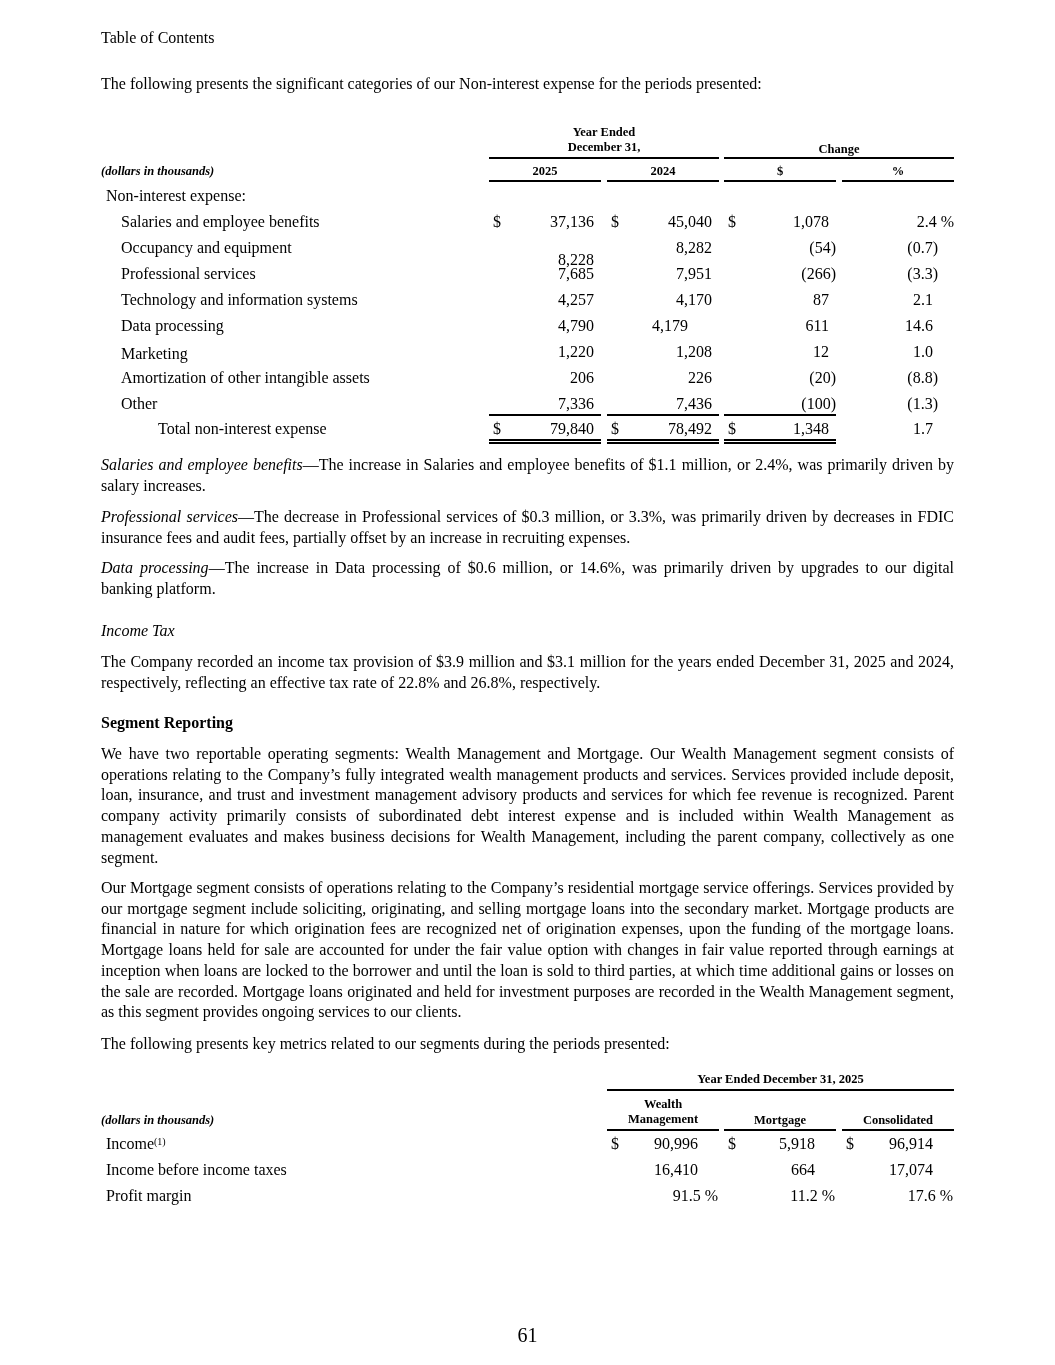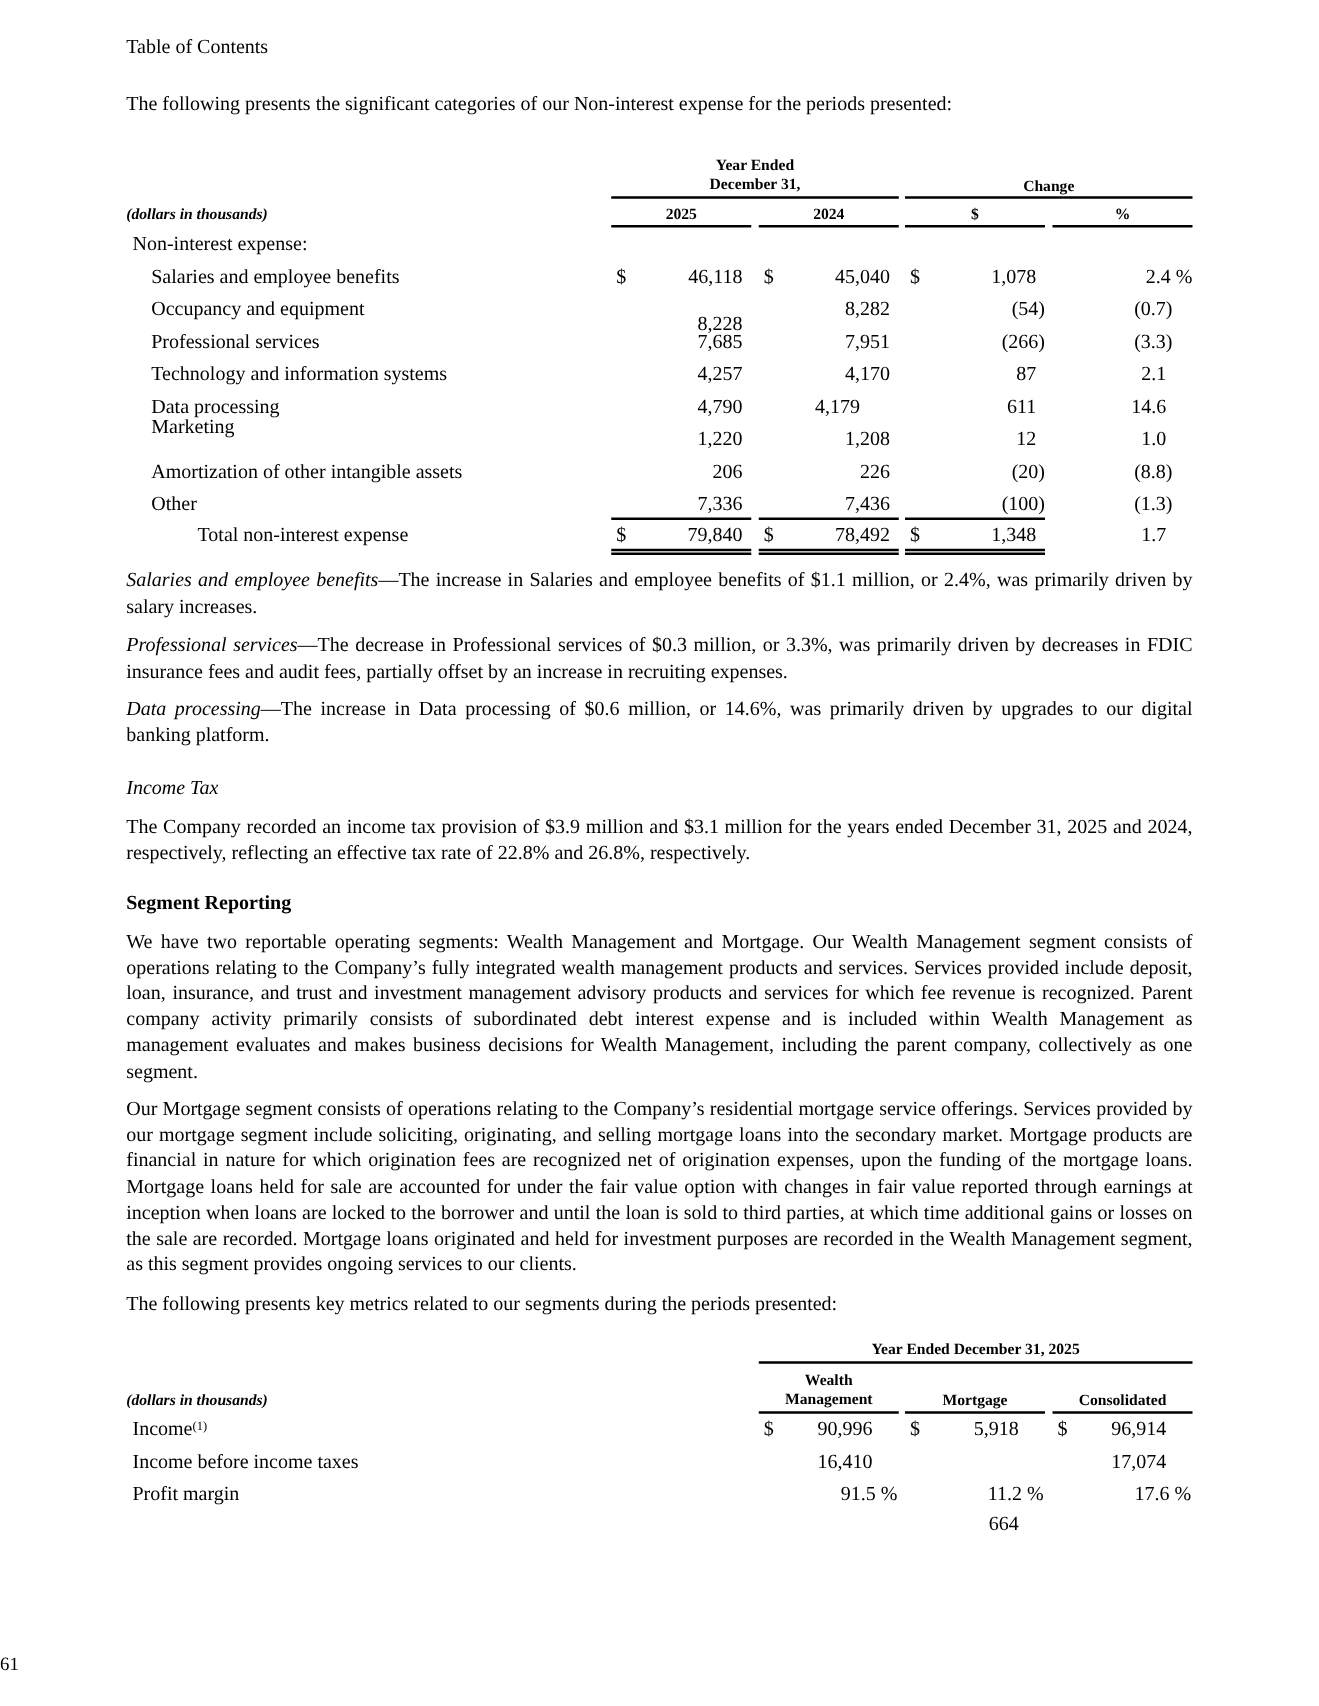--- a/index.html
+++ b/index.html
@@ -14,21 +14,21 @@
     .hdr-bold { font-weight: bold; font-size: 12.5px; line-height: 15px; text-align: center; }
     .units { font-weight: bold; font-style: italic; font-size: 12.5px; }
     .rule { position: absolute; height: 2px; background: #000; }
     .row-label { position: absolute; font-size: 16px; line-height: 20px; white-space: nowrap; }
     .num { position: absolute; font-size: 16px; line-height: 20px; text-align: right; white-space: nowrap; }
     .dollar { position: absolute; font-size: 16px; line-height: 20px; }
     .para { position: absolute; left: 101px; width: 853px; font-size: 16px; line-height: 20.7px; text-align: justify; }
     .para i { font-style: italic; }
     .sec-title { position: absolute; left: 101px; font-weight: bold; font-size: 16px; line-height: 20px; }
     .sub-title { position: absolute; left: 101px; font-style: italic; font-size: 16px; line-height: 20px; text-align: center; }
-    .page-num { position: absolute; left: 0; width: 1055px; top: 1324px; font-size: 15px; }
+    .page-num { position: absolute; left: 0; width: 1055px; top: 1324px; text-align: center; font-size: 20px; }
     sup { font-size: 10px; vertical-align: top; position: relative; top: -2px; }
   </style>
 </head>
 <body>
 
 <div class="abs toc">Table of Contents</div>
 <div class="abs intro">The following presents the significant categories of our Non-interest expense for the periods presented:</div>
 
 <div>
   <div class="abs hdr-bold" style="left:489px; top:125px; width:230px;">
@@ -47,21 +47,21 @@
   <div class="rule" style="left:489px; top:180px; width:112px;"></div>
   <div class="rule" style="left:607px; top:180px; width:112px;"></div>
   <div class="rule" style="left:724px; top:180px; width:112px;"></div>
   <div class="rule" style="left:842px; top:180px; width:112px;"></div>
 
   <div class="row-label" style="left:106px; top:186px;">Non-interest expense:</div>
 
   <div>
     <div class="row-label" style="left:121px; top:212px;">Salaries and employee benefits</div>
     <div class="dollar" style="left:493px; top:212px;">$</div>
-    <div class="num" style="left:510px; width:84px; top:212px;">46,118</div>
+    <div class="num" style="left:510px; width:84px; top:212px;">37,136</div>
     <div class="dollar" style="left:611px; top:212px;">$</div>
     <div class="num" style="left:628px; width:84px; top:212px;">45,040</div>
     <div class="dollar" style="left:728px; top:212px;">$</div>
     <div class="num" style="left:745px; width:84px; top:212px;">1,078</div>
     <div class="num" style="left:850px; width:104px; top:212px;">2.4 %</div>
   </div>
 
   <div>
     <div class="row-label" style="left:121px; top:238px;">Occupancy and equipment</div>
     <div class="num" style="left:510px; width:84px; top:238px;margin-top:12px;">8,228</div>
@@ -88,21 +88,21 @@
 
   <div>
     <div class="row-label" style="left:121px; top:316px;">Data processing</div>
     <div class="num" style="left:510px; width:84px; top:316px;">4,790</div>
     <div class="num" style="left:628px; width:84px; top:316px;text-align:center;">4,179</div>
     <div class="num" style="left:745px; width:84px; top:316px;">611</div>
     <div class="num" style="left:850px; width:83px; top:316px;">14.6</div>
   </div>
 
   <div>
-    <div class="row-label" style="left:121px; top:332px;">Marketing</div>
+    <div class="row-label" style="left:121px; top:344px;">Marketing</div>
     <div class="num" style="left:510px; width:84px; top:342px;">1,220</div>
     <div class="num" style="left:628px; width:84px; top:342px;">1,208</div>
     <div class="num" style="left:745px; width:84px; top:342px;">12</div>
     <div class="num" style="left:850px; width:83px; top:342px;">1.0</div>
   </div>
 
   <div>
     <div class="row-label" style="left:121px; top:368px;">Amortization of other intangible assets</div>
     <div class="num" style="left:510px; width:84px; top:368px;">206</div>
     <div class="num" style="left:628px; width:84px; top:368px;">226</div>
@@ -174,21 +174,21 @@
     <div class="num" style="left:620px; width:78px; top:1134px;">90,996</div>
     <div class="dollar" style="left:728px; top:1134px;">$</div>
     <div class="num" style="left:737px; width:78px; top:1134px;">5,918</div>
     <div class="dollar" style="left:846px; top:1134px;">$</div>
     <div class="num" style="left:855px; width:78px; top:1134px;">96,914</div>
   </div>
 
   <div>
     <div class="row-label" style="left:106px; top:1160px;">Income before income taxes</div>
     <div class="num" style="left:620px; width:78px; top:1160px;">16,410</div>
-    <div class="num" style="left:737px; width:78px; top:1210px;">664</div>
+    <div class="num" style="left:737px; width:78px; top:1160px;">664</div>
     <div class="num" style="left:855px; width:78px; top:1160px;">17,074</div>
   </div>
 
   <div>
     <div class="row-label" style="left:106px; top:1186px;">Profit margin</div>
     <div class="num" style="left:620px; width:98px; top:1186px;">91.5 %</div>
     <div class="num" style="left:737px; width:98px; top:1186px;">11.2 %</div>
     <div class="num" style="left:855px; width:98px; top:1186px;">17.6 %</div>
   </div>
 </div>

